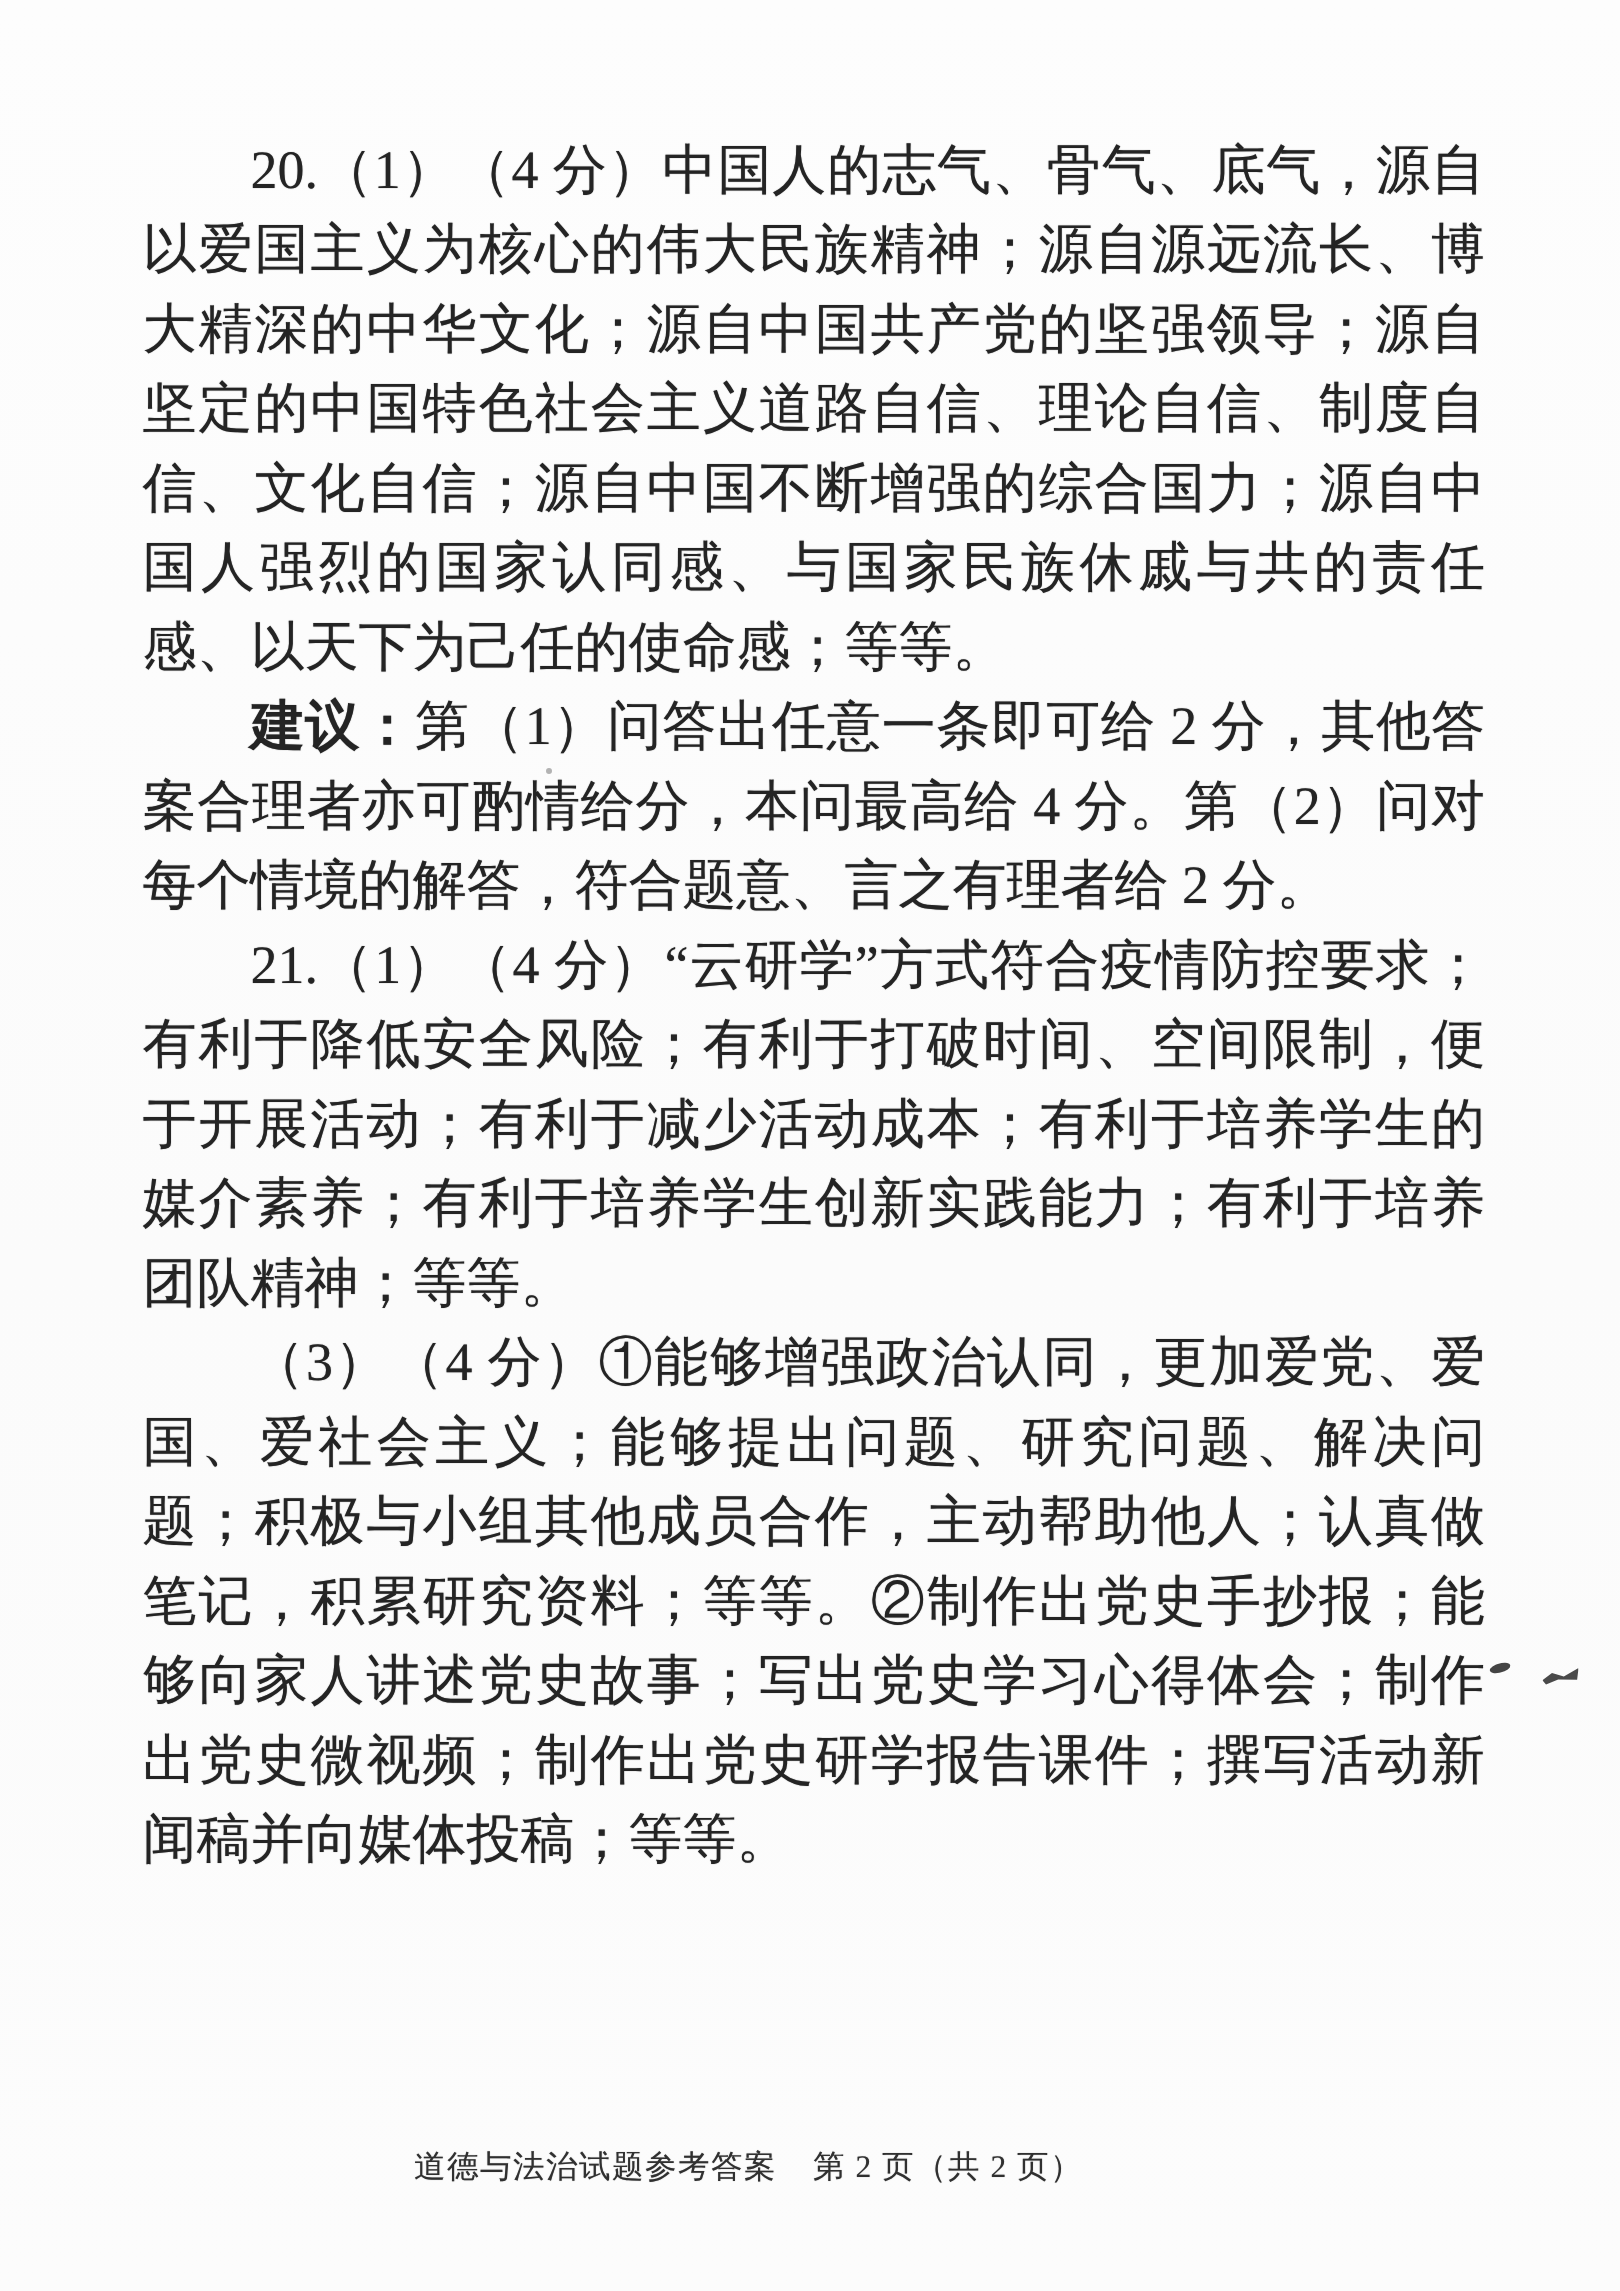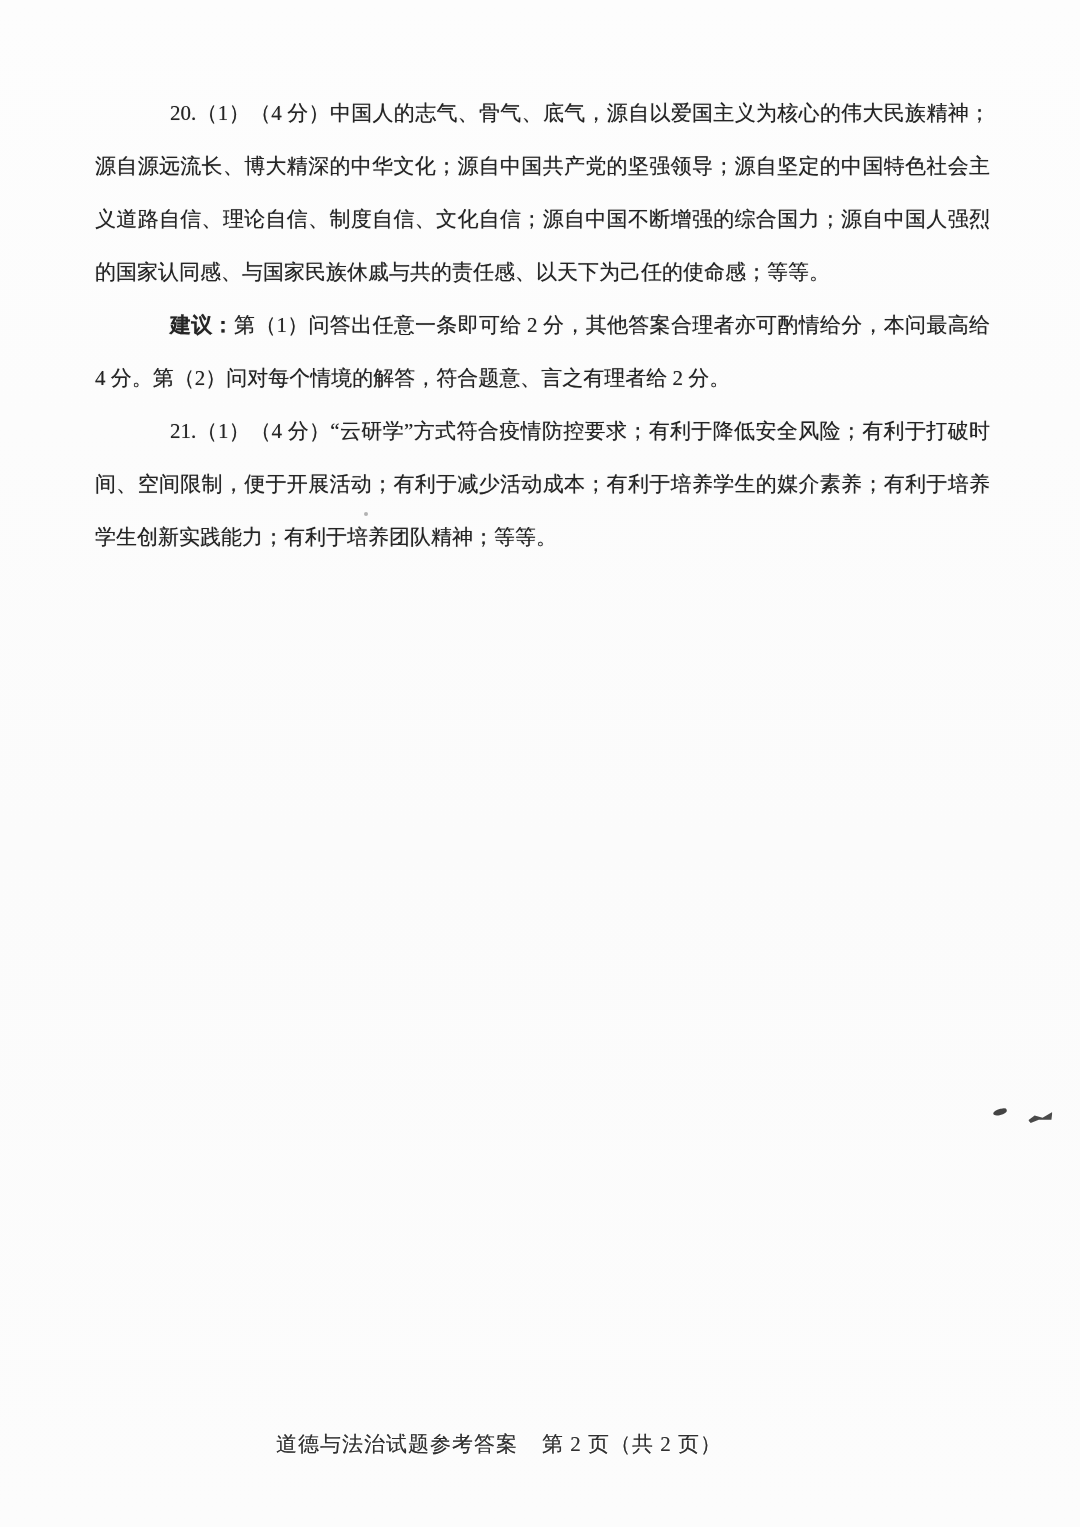--- a/index.html
+++ b/index.html
@@ -15,31 +15,31 @@
   .scan-page {
     position: absolute;
     inset: 0;
     background: linear-gradient(180deg, #fdfdfd 0%, #fbfbfb 55%, #fcfcfc 100%);
   }
   .text-block {
     position: absolute;
     left: 95px;
     top: 87px;
     width: 895px;
-    font-size: 21px;
+    font-size: 36px;
     line-height: 53px;
     text-align: justify;
     text-justify: inter-character;
     text-shadow: 0 0 0.7px rgba(25, 25, 25, 0.55);
   }
   .para {
     margin: 0;
     text-indent: 2em;
   }
-  .bold-prefix { font-weight: bold; margin-left: 33px; }
+  .bold-prefix { font-weight: bold; }
   .footer {
     position: absolute;
     top: 1430px;
     left: 0;
     width: 1080px;
     text-align: center;
     font-size: 21px;
     letter-spacing: 1px;
     color: #303030;
     text-shadow: 0 0 0.6px rgba(40, 40, 40, 0.5);
@@ -73,20 +73,21 @@
   <div class="text-block">
 
     <p class="para"><span class="bold-prefix"></span><span>20.（1）（4 分）中国人的志气、骨气、底气，源自以爱国主义为核心的伟大民族精神；源自源远流长、博大精深的中华文化；源自中国共产党的坚强领导；源自坚定的中国特色社会主义道路自信、理论自信、制度自信、文化自信；源自中国不断增强的综合国力；源自中国人强烈的国家认同感、与国家民族休戚与共的责任感、以天下为己任的使命感；等等。</span></p>
 
 
     <p class="para"><span class="bold-prefix">建议：</span><span>第（1）问答出任意一条即可给 2 分，其他答案合理者亦可酌情给分，本问最高给 4 分。第（2）问对每个情境的解答，符合题意、言之有理者给 2 分。</span></p>
 
     <p class="para"><span class="bold-prefix"></span><span>21.（1）（4 分）“云研学”方式符合疫情防控要求；有利于降低安全风险；有利于打破时间、空间限制，便于开展活动；有利于减少活动成本；有利于培养学生的媒介素养；有利于培养学生创新实践能力；有利于培养团队精神；等等。</span></p>
 
 
+    <p class="para"><span class="bold-prefix"></span><span>（3）（4 分）①能够增强政治认同，更加爱党、爱国、爱社会主义；能够提出问题、研究问题、解决问题；积极与小组其他成员合作，主动帮助他人；认真做笔记，积累研究资料；等等。②制作出党史手抄报；能够向家人讲述党史故事；写出党史学习心得体会；制作出党史微视频；制作出党史研学报告课件；撰写活动新闻稿并向媒体投稿；等等。</span></p>
 
 
   </div>
 
   <div class="footer">
     <span>道德与法治试题参考答案</span><span class="footer-gap"></span><span>第 2 页（共 2 页）</span>
   </div>
 
   <div class="smudge s1"></div>
   <div class="smudge s2"></div>

